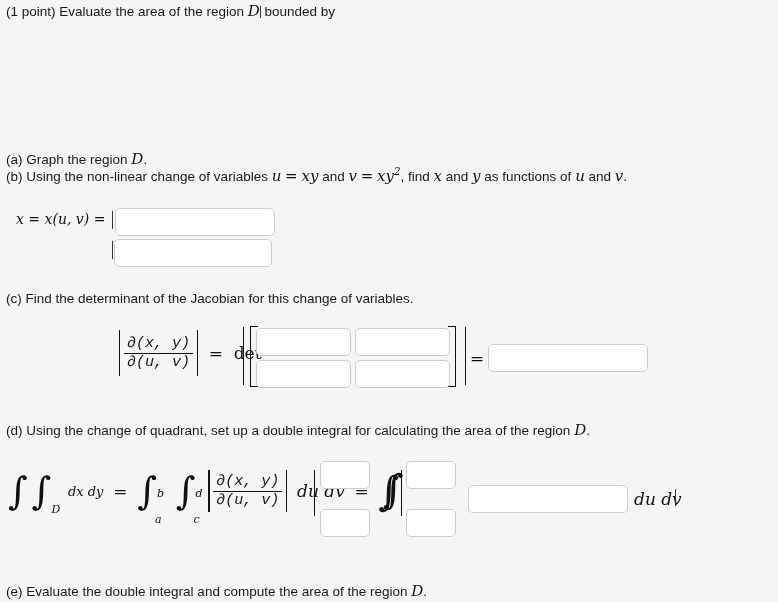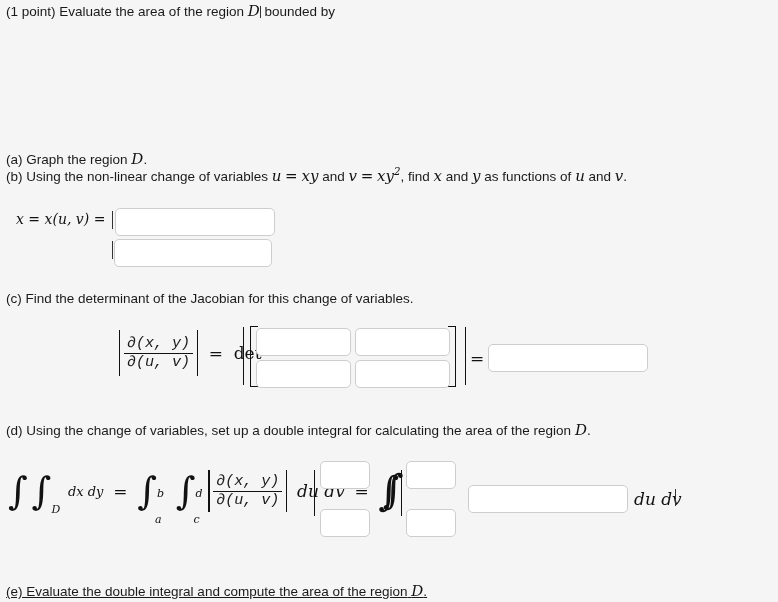--- a/index.html
+++ b/index.html
@@ -203,21 +203,21 @@
   <input class="ansbox" type="text" style="left: 256px; top: 328px; width: 95px; height: 28px;" value="">
   <input class="ansbox" type="text" style="left: 355px; top: 328px; width: 95px; height: 28px;" value="">
   <input class="ansbox" type="text" style="left: 256px; top: 360px; width: 95px; height: 28px;" value="">
   <input class="ansbox" type="text" style="left: 355px; top: 360px; width: 95px; height: 28px;" value="">
 
   <div class="vbar" style="left:465px; top:327px; height:58px;"></div>
   <div class="mathup" style="position:absolute; left:470px; top:348px; font-size:17px;">=</div>
   <input class="ansbox" type="text" style="left: 488px; top: 344px; width: 160px; height: 28px;" value="">
 
   <div class="ptext" style="left:6px; top:421px;">
-    <span>(d) Using the change of variables, set up a double integral for calculating the area of the region</span>
+    <span>(d) Using the change of quadrant, set up a double integral for calculating the area of the region</span>
     <span class="math" style="font-size:15px;">D</span><span>.</span>
   </div>
 
   <div style="position:absolute; left:8px; top:470px; white-space:nowrap; height:56px;">
     <span class="math" style="font-size:38px; vertical-align:middle; line-height:1;">∫</span>
     <span class="math" style="font-size:38px; vertical-align:middle; line-height:1;"><span>∫</span><sub class="lim" style="font-size:11px;">D</sub></span>
     <span class="math" style="font-size:13px; vertical-align:middle; padding-left:4px;">dx dy</span>
     <span class="mathup" style="font-size:17px; vertical-align:middle; padding:0 6px;">=</span>
     <span class="math" style="font-size:38px; vertical-align:middle; line-height:1;"><span>∫</span><span style="display:inline-block; position:relative; width:9px; font-size:11px;"><span style="position:absolute; top:-16px; left:0;">b</span><span style="position:absolute; top:10px; left:-2px;">a</span></span></span>
     <span class="math" style="font-size:38px; vertical-align:middle; line-height:1; padding-left:6px;"><span>∫</span><span style="display:inline-block; position:relative; width:9px; font-size:11px;"><span style="position:absolute; top:-16px; left:0;">d</span><span style="position:absolute; top:10px; left:-2px;">c</span></span></span>
@@ -241,18 +241,18 @@
   <div class="vbar" style="left:401px; top:470px; height:46px;"></div>
 
   <input class="ansbox" type="text" style="left: 406px; top: 461px; width: 50px; height: 28px;" value="">
   <input class="ansbox" type="text" style="left: 406px; top: 509px; width: 50px; height: 28px;" value="">
 
   <input class="ansbox" type="text" style="left: 468px; top: 485px; width: 160px; height: 28px;" value="">
 
   <div class="math" style="position:absolute; left:634px; top:489px; font-size:17px;">du dv</div>
   <div class="caret-thin" style="left:675px; top:489px; height:17px;"></div>
 
-  <div class="ptext" style="left:6px; top:582px;text-decoration:underline;">
+  <div class="ptext" style="left:6px; top:582px;">
     <span>(e) Evaluate the double integral and compute the area of the region</span>
     <span class="math" style="font-size:15px;">D</span><span>.</span>
   </div>
 
 </div>
 
 </body></html>

